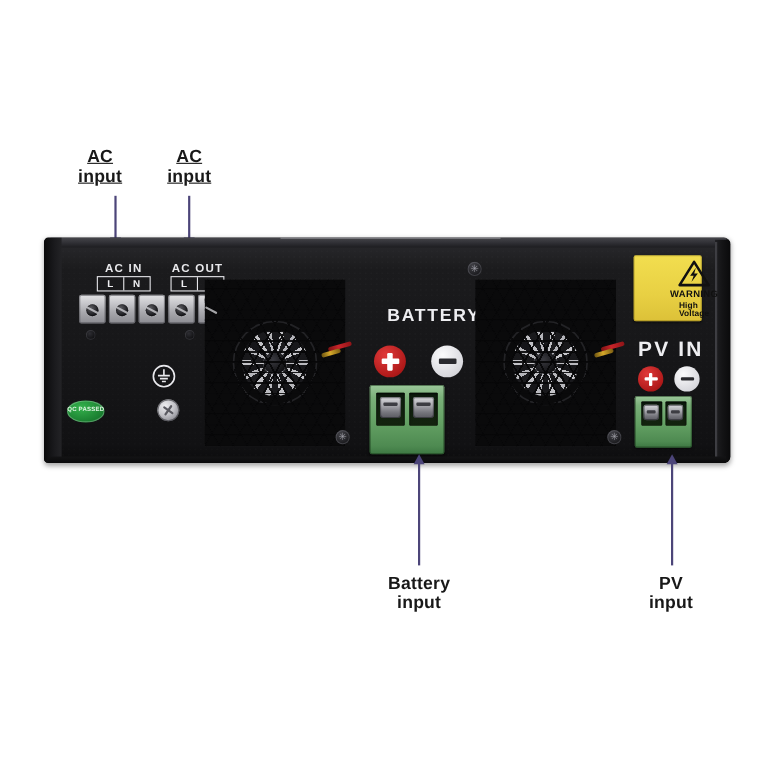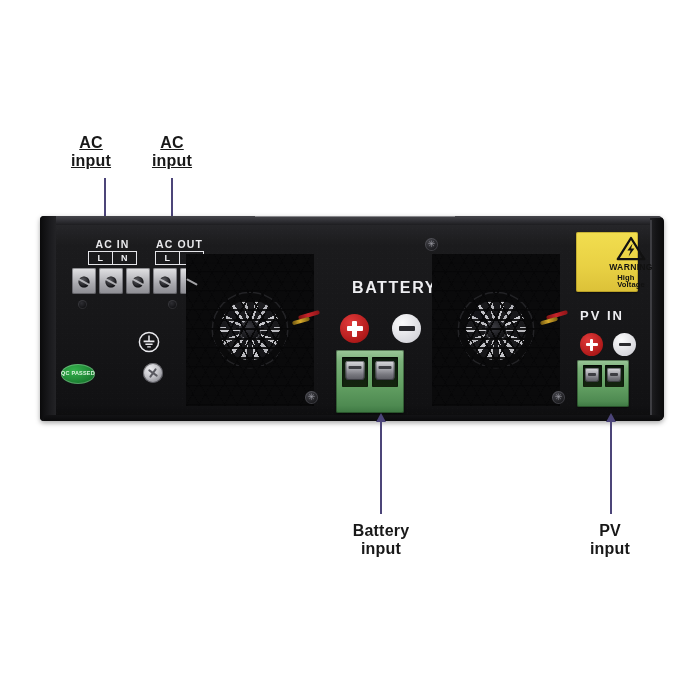--- a/index.html
+++ b/index.html
@@ -197,21 +197,21 @@
   
   .wire{position:absolute;height:4px;border-radius:2px;transform:rotate(-16deg);}
   .wire.red{background:linear-gradient(90deg,#7a1212,#c8242a 45%,#8d1417);}
   .wire.yel{background:linear-gradient(90deg,#6a5210,#d6a92a 45%,#7a5c12);}
 
   
   .sec-title{
     position:absolute;color:#eeeef1;font-size:16px;font-weight:600;letter-spacing:1.6px;white-space:nowrap;
   }
   .pv-title{
-    position:absolute;color:#eeeef1;font-size:13px;font-weight:600;letter-spacing:2px;white-space:nowrap;
+    position:absolute;color:#eeeef1;font-size:19px;font-weight:600;letter-spacing:2px;white-space:nowrap;
   }
   .polarity{
     position:absolute;width:29px;height:29px;border-radius:50%;
     display:flex;align-items:center;justify-content:center;
   }
   .polarity.small{width:23px;height:23px;}
   .polarity.pos{background:radial-gradient(circle at 36% 30%,#e03a3a,#b01a1a 70%,#8d1313 100%);}
   .polarity.neg{background:radial-gradient(circle at 36% 30%,#fbfbfc,#d9d9de 70%,#c2c2c8 100%);}
   .pol-bar{position:absolute;background:#fff;border-radius:1px;}
   .polarity.pos .pol-bar.h{width:16px;height:4.5px;}

